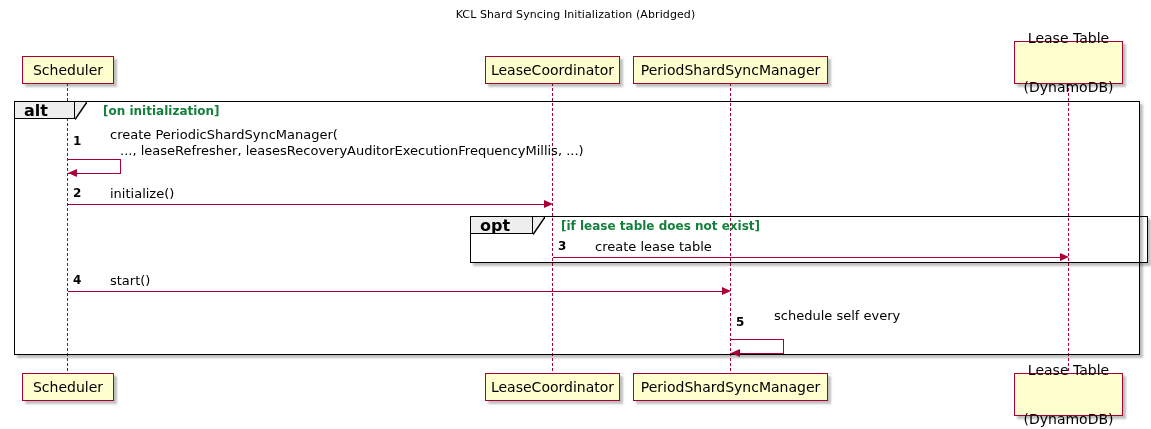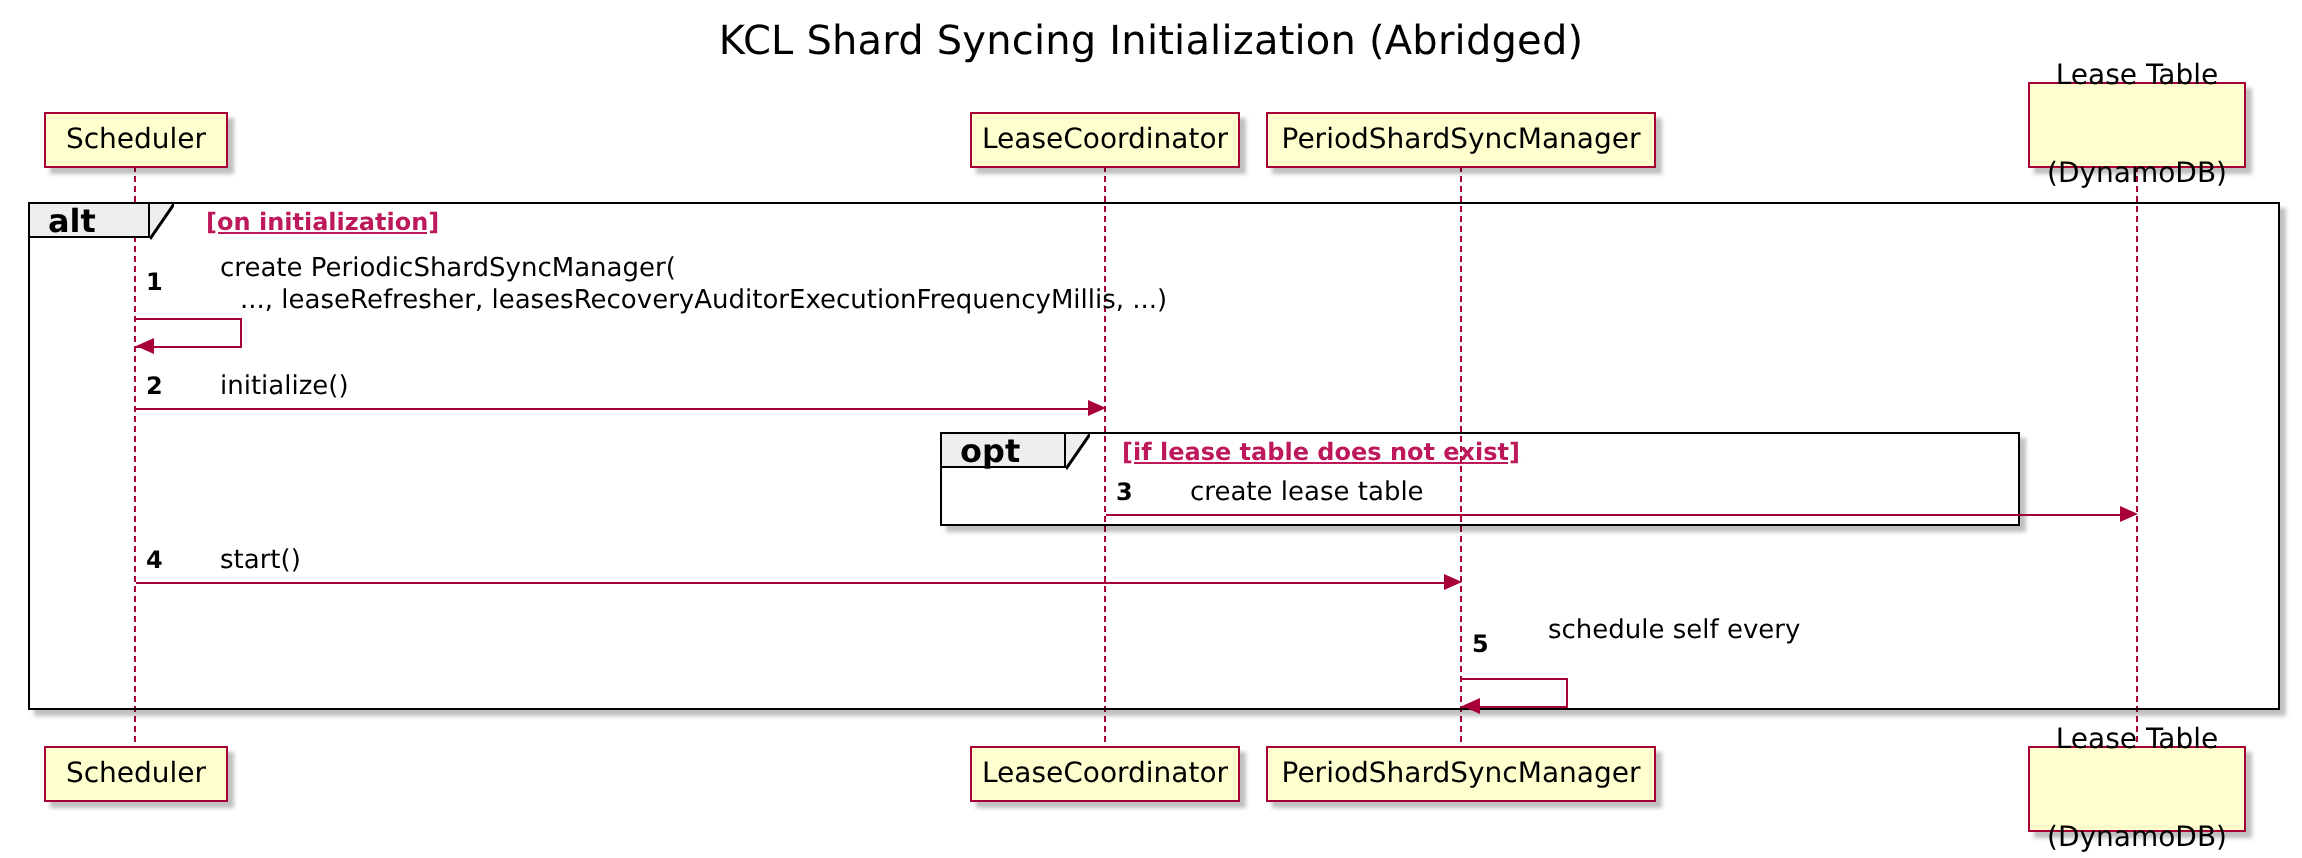--- a/index.html
+++ b/index.html
@@ -5,21 +5,21 @@
   html,body{margin:0;padding:0;}
   body{
     width:1151px;height:429px;background:#ffffff;
     font-family:"DejaVu Sans","Liberation Sans",sans-serif;
     position:relative;overflow:hidden;
   }
   #diagram{position:absolute;left:0;top:0;width:1151px;height:429px;}
 
   .title{
     position:absolute;left:0;top:8px;width:1151px;text-align:center;
-    font-size:20px;color:#000;letter-spacing:0.1px;
+    font-size:11px;color:#000;letter-spacing:0.1px;
   }
 
   
   .participant{
     position:absolute;box-sizing:border-box;
     background:#FEFECE;border:1.5px solid #A80036;
     box-shadow:3px 3px 2px rgba(0,0,0,0.25);
     color:#000;font-size:14px;text-align:center;
     display:flex;flex-direction:column;align-items:center;justify-content:center;
     line-height:15px;padding:2px 9px;gap:34px;
@@ -41,23 +41,22 @@
     position:absolute;left:0;top:0;height:17px;box-sizing:border-box;
     border-right:1.5px solid #000;border-bottom:1.5px solid #000;
     background:#EEEEEE;
     font-size:16px;font-weight:bold;color:#000;
     display:flex;align-items:center;padding:0 8px 0 9px;
   }
   .frag-tab-corner{
     position:absolute;top:0;width:12px;height:18px;overflow:hidden;
   }
   .frag-label{
-    position:absolute;font-size:12px;font-weight:bold;color:#be185d;
+    position:absolute;font-size:12px;font-weight:bold;color:#15803d;
     white-space:nowrap;
-    text-decoration:underline;
   }
 
   
   .msg-line{
     position:absolute;height:0;border-top:1.5px solid #A80036;
   }
   .arrow-head{
     position:absolute;width:0;height:0;
     border-top:4.5px solid transparent;border-bottom:4.5px solid transparent;
   }
@@ -96,21 +95,21 @@
     </div>
     <div class="frag-tab-corner" style="left:60px;">
       <svg width="12" height="18" viewBox="0 0 12 18">
           <path d="M0,0 L12,0 L0,17.5" fill="#EEEEEE" stroke="none"></path>
           <path d="M12,0 L0,17.5" stroke="#000" stroke-width="1.5" fill="none"></path>
         </svg>
     </div>
     <div class="frag-label" style="left:88px;top:2px;">[on initialization]</div>
   </div>
 
-  <div class="fragment" style="left:470px;top:216px;width:540px;height:47px;">
+  <div class="fragment" style="left:470px;top:216px;width:678px;height:47px;">
     <div class="frag-tab" style="width:62px;">
       <span>opt</span>
     </div>
     <div class="frag-tab-corner" style="left:62px;">
       <svg width="12" height="18" viewBox="0 0 12 18">
           <path d="M0,0 L12,0 L0,17.5" fill="#EEEEEE" stroke="none"></path>
           <path d="M12,0 L0,17.5" stroke="#000" stroke-width="1.5" fill="none"></path>
         </svg>
     </div>
     <div class="frag-label" style="left:90px;top:2px;">[if lease table does not exist]</div>

